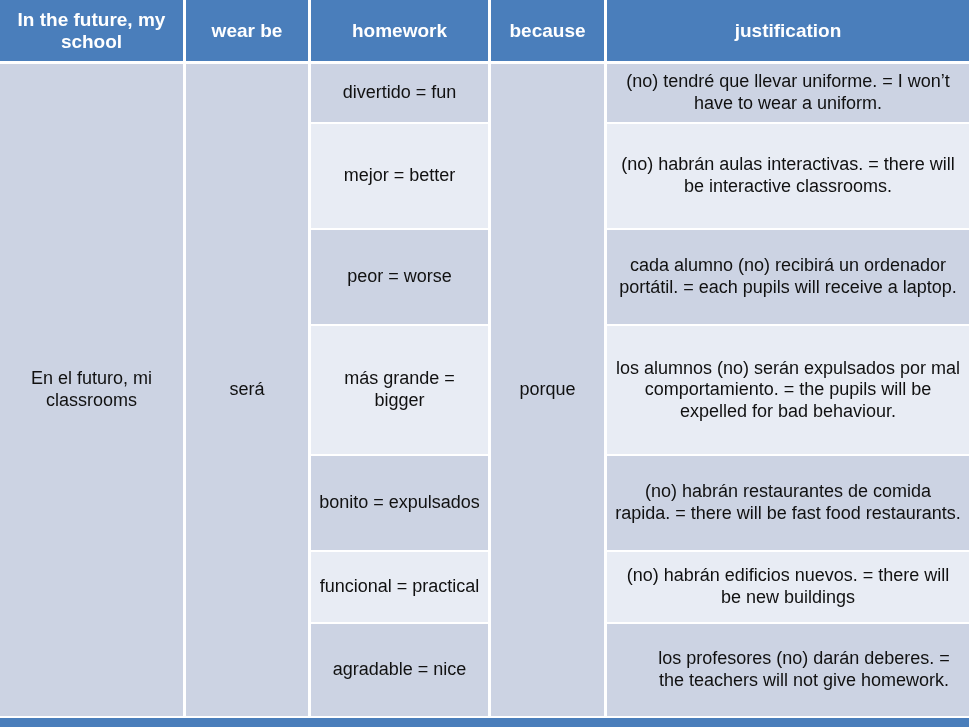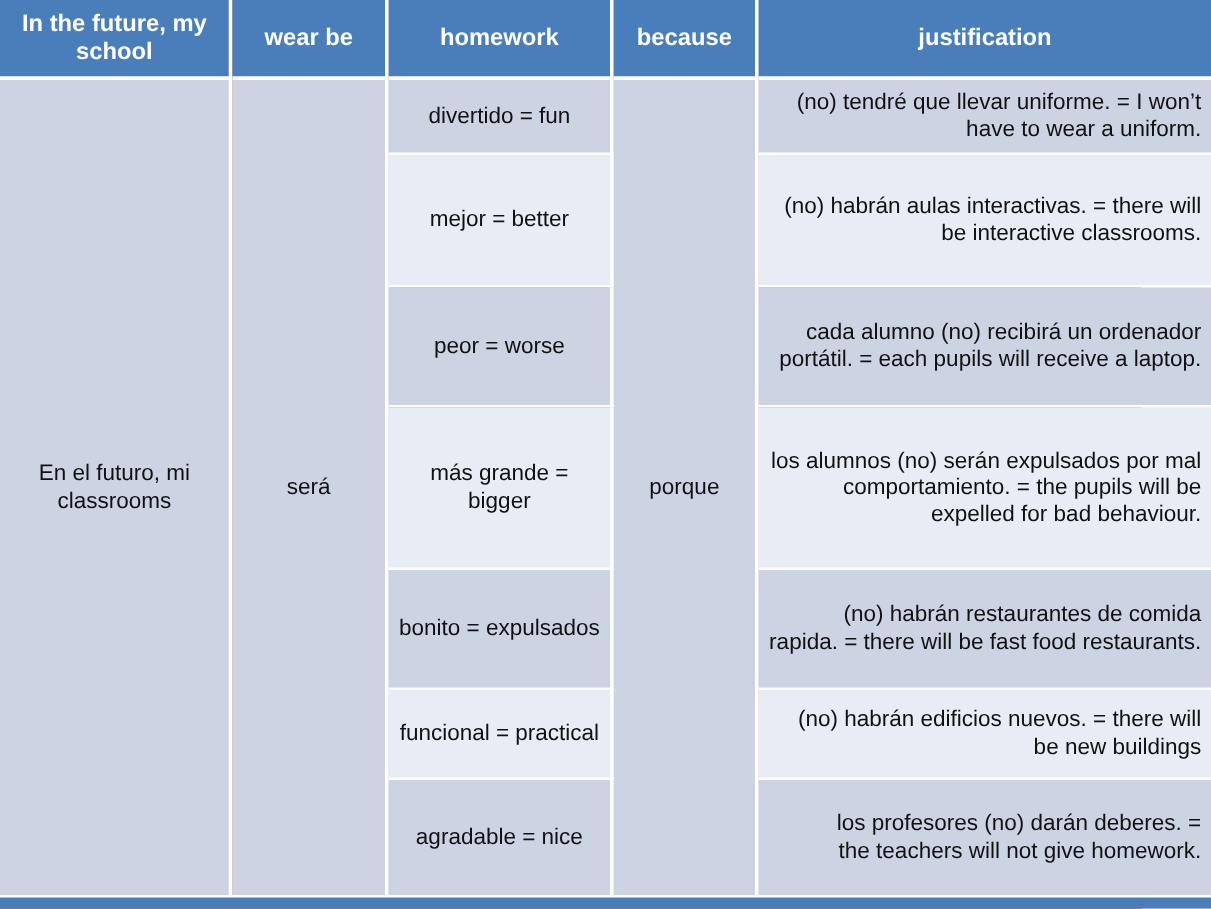--- a/index.html
+++ b/index.html
@@ -11,21 +11,21 @@
     width: 969px;
     height: 727px;
     font-family: "Liberation Sans", sans-serif;
     overflow: hidden;
   }
 
   .sheet {
     position: relative;
     width: 913px;
     height: 727px;
-    background: #b91c1c;
+    background: #84cc16;
   }
 
   table.grammar-table {
     width: 969px;
     border-collapse: separate;
     border-spacing: 0;
     table-layout: fixed;
   }
 
   
@@ -50,21 +50,21 @@
     font-size: 18px;
     line-height: 1.2;
     color: #111111;
     text-align: center;
     vertical-align: middle;
     padding: 5px 8px;
     box-sizing: border-box;
     border-right: 3px solid #ffffff;
     border-bottom: 2px solid #ffffff;
   }
-  tbody td.last-col { border-right: none; text-align: right; }
+  tbody td.last-col { border-right: none; }
 
   
   td.merged {
     background: #ccd3e3;
     border-bottom: none;
   }
 
   
   td.band-dark  { background: #ccd3e3; }
   td.band-light { background: #e8ecf4; }

